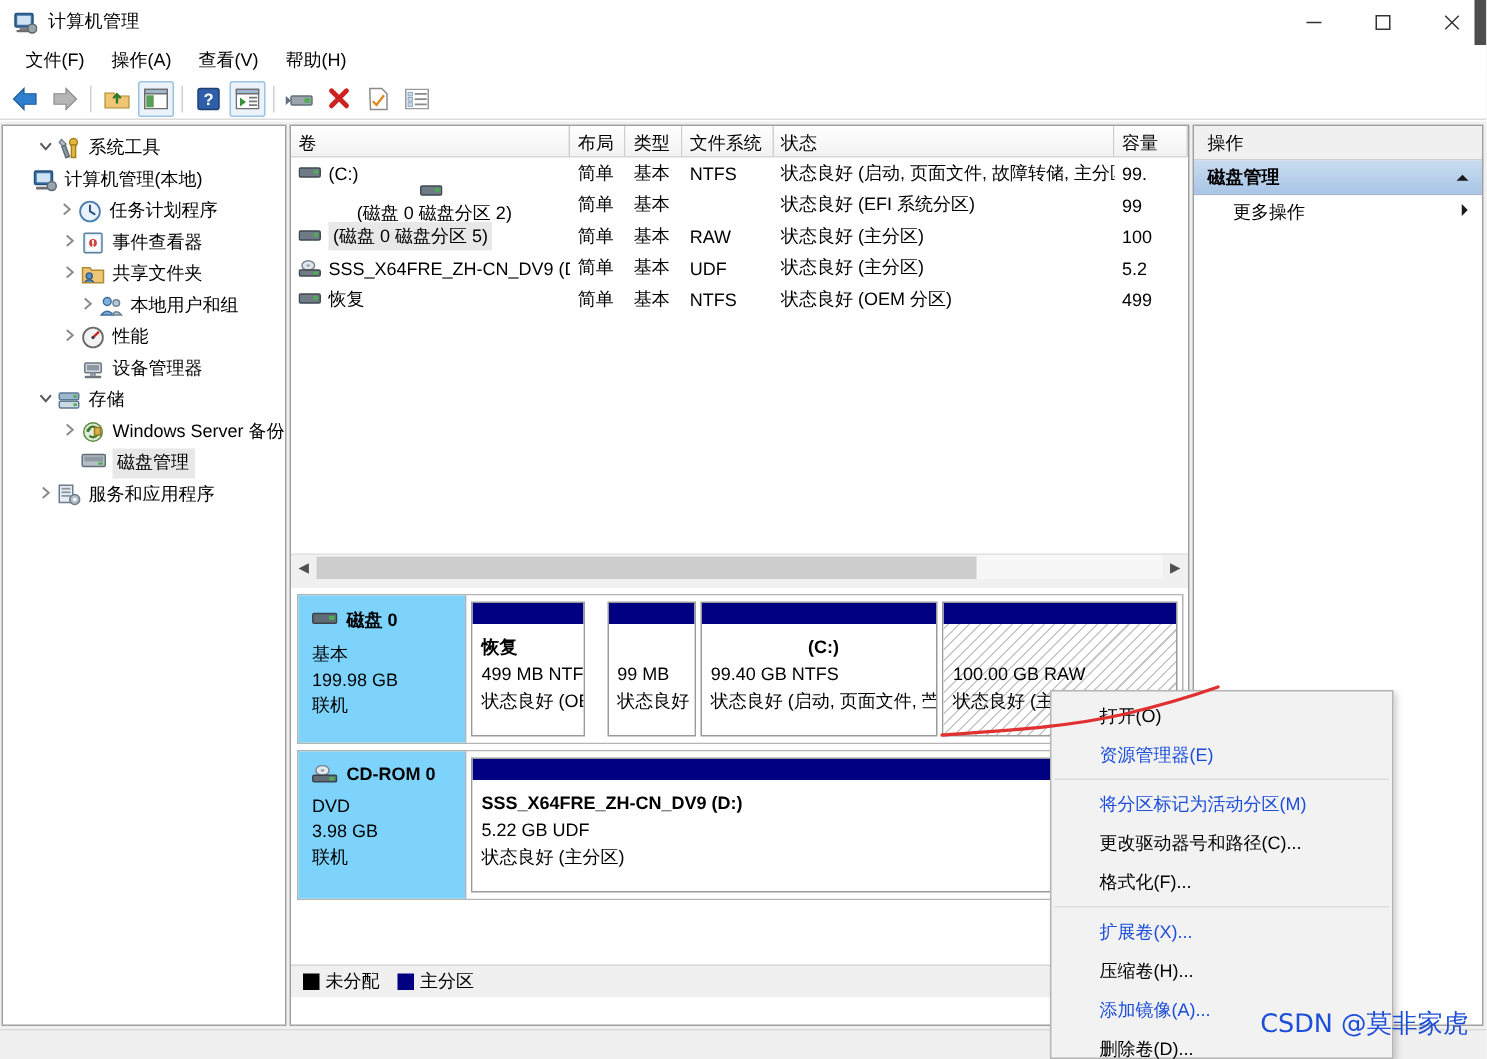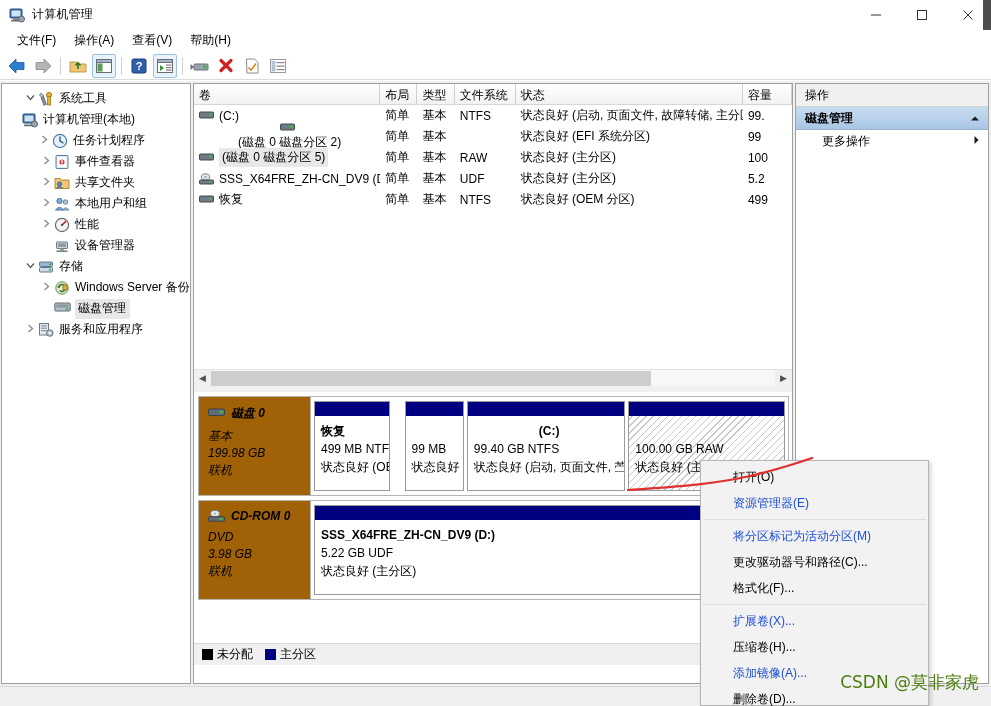--- a/index.html
+++ b/index.html
@@ -197,22 +197,21 @@
     border: 1px solid #b4b4b4;
     background: #ffffff;
     display: flex;
     height: 100px;
   }
   .disk-info {
     width: 112px; flex: none;
     border-right: 1px solid #b4b4b4;
     padding: 8px 0 0 9px;
     font-size: 12px;
-    background: #a16207;
-    font-style: italic;
+    background: #7dd3fc;
   }
   .disk-info .dtitle {
     display: flex; align-items: center;
     font-weight: bold; margin-bottom: 6px;
   }
   .disk-info .dtitle .dic { width: 17px; height: 13px; margin-right: 6px; flex: none; position: relative; }
   .disk-info .dline { line-height: 17px; color: #000; }
   .parts {
     flex: 1; display: flex; padding: 4px 3px 4px 3px; gap: 3px;
     background: #ffffff; min-width: 0;
@@ -304,21 +303,21 @@
   
   .annot {
     position: absolute; left: 600px; top: 440px;
     width: 260px; height: 80px;
     pointer-events: none; z-index: 60;
   }
 
   
   .watermark {
     position: absolute; right: 12px; bottom: 12px;
-    font-size: 17px; color: #4d7c0f;
+    font-size: 17px; color: #1d4ed8;
     z-index: 70; white-space: nowrap;
     font-family: "DejaVu Sans", sans-serif;
   }
 </style>
 </head>
 <body>
 
 <div id="app">
 
   <div class="titlebar">
@@ -487,21 +486,21 @@
             <span class="twist"><svg width="9" height="9" viewBox="0 0 9 9">
                 <path d="M2.5 1 L6.5 4.5 L2.5 8" stroke="#8a8a8a" stroke-width="1.3" fill="none"></path>
               </svg></span>
             <span class="ticon"><svg width="16" height="16" viewBox="0 0 16 16">
                 <path d="M1 3.5 h5 l1.2 1.6 H15 v8.4 H1 Z" fill="#f0c674" stroke="#b08b33"></path>
                 <circle cx="5.5" cy="9" r="2" fill="#5a8fc4" stroke="#35628f"></circle>
                 <path d="M2.5 13 q3-3 6 0" fill="#5a8fc4" stroke="#35628f"></path>
               </svg></span>
             <span class="tlabel">共享文件夹</span>
           </div>
-          <div class="tnode" style="padding-left: 36px;">
+          <div class="tnode" style="padding-left: 48px;">
             <span class="twist"><svg width="9" height="9" viewBox="0 0 9 9">
                 <path d="M2.5 1 L6.5 4.5 L2.5 8" stroke="#8a8a8a" stroke-width="1.3" fill="none"></path>
               </svg></span>
             <span class="ticon"><svg width="16" height="16" viewBox="0 0 16 16">
                 <circle cx="5.5" cy="5" r="2.6" fill="#7fb3de" stroke="#3d6e9c"></circle>
                 <path d="M1.5 14 q4-5 8 0 Z" fill="#7fb3de" stroke="#3d6e9c"></path>
                 <circle cx="11.5" cy="6" r="2.2" fill="#b6c9d8" stroke="#6d8296"></circle>
                 <path d="M8.5 14 q3-4.2 6.5 0 Z" fill="#b6c9d8" stroke="#6d8296"></path>
               </svg></span>
             <span class="tlabel">本地用户和组</span>

